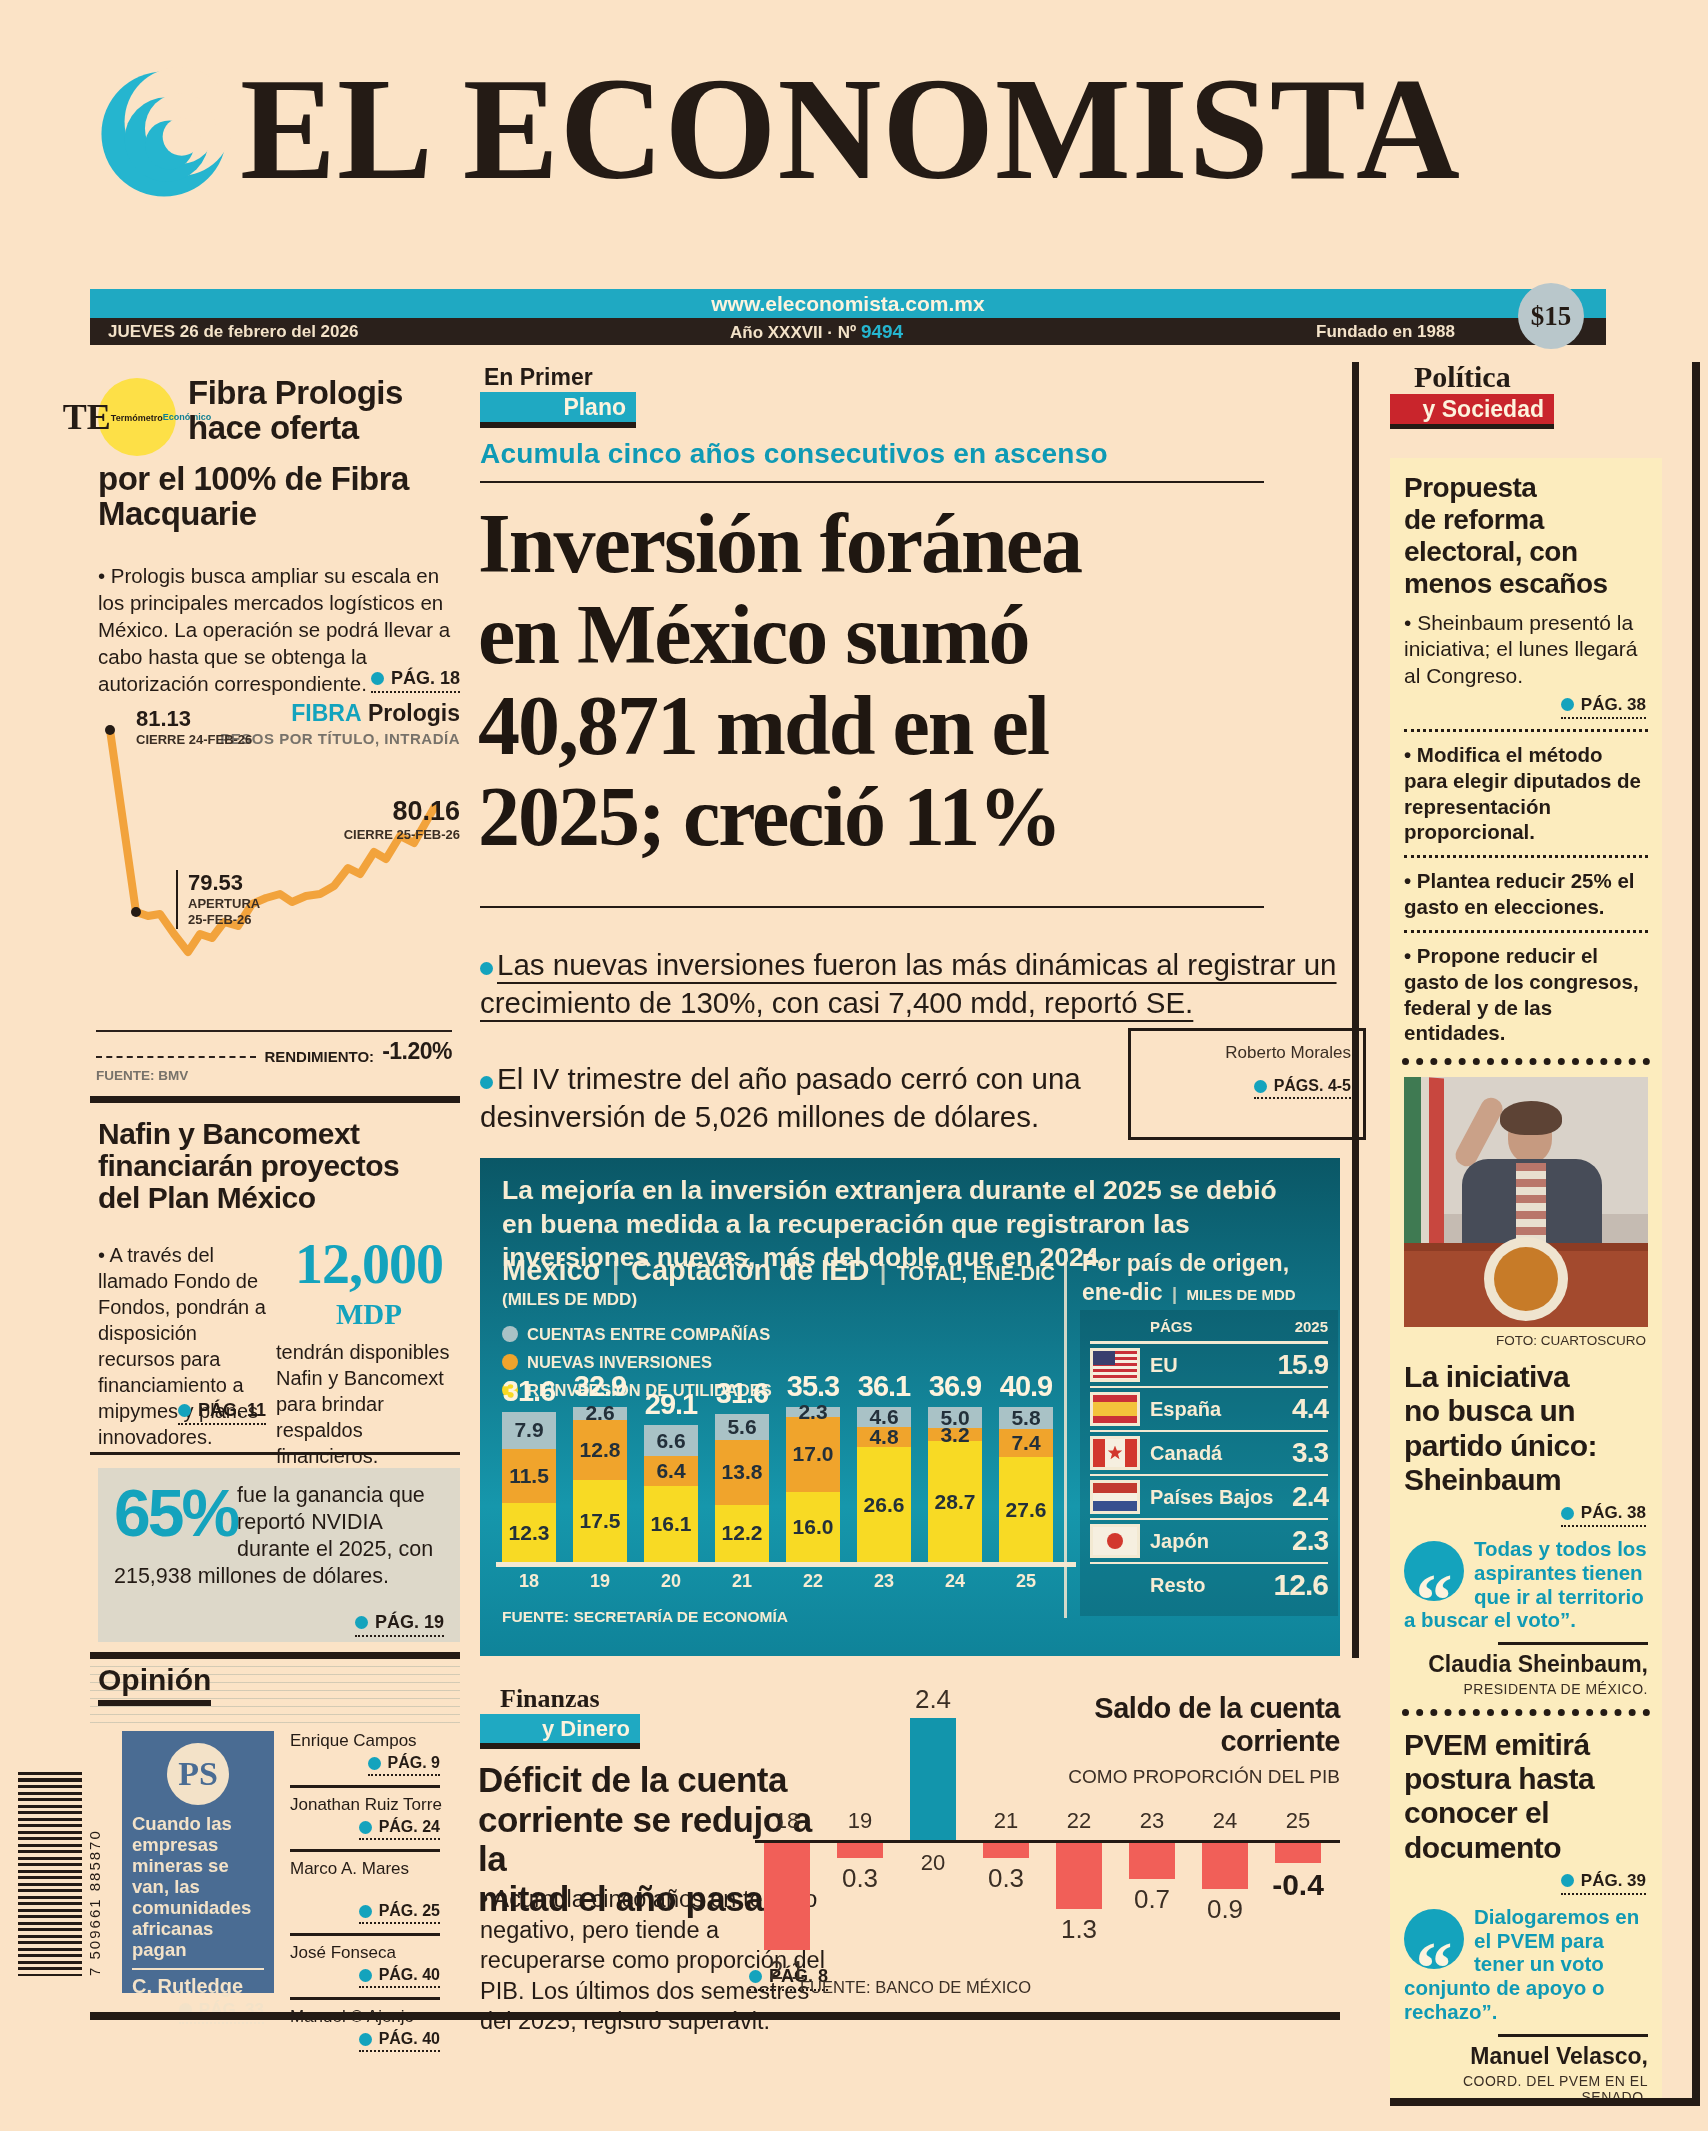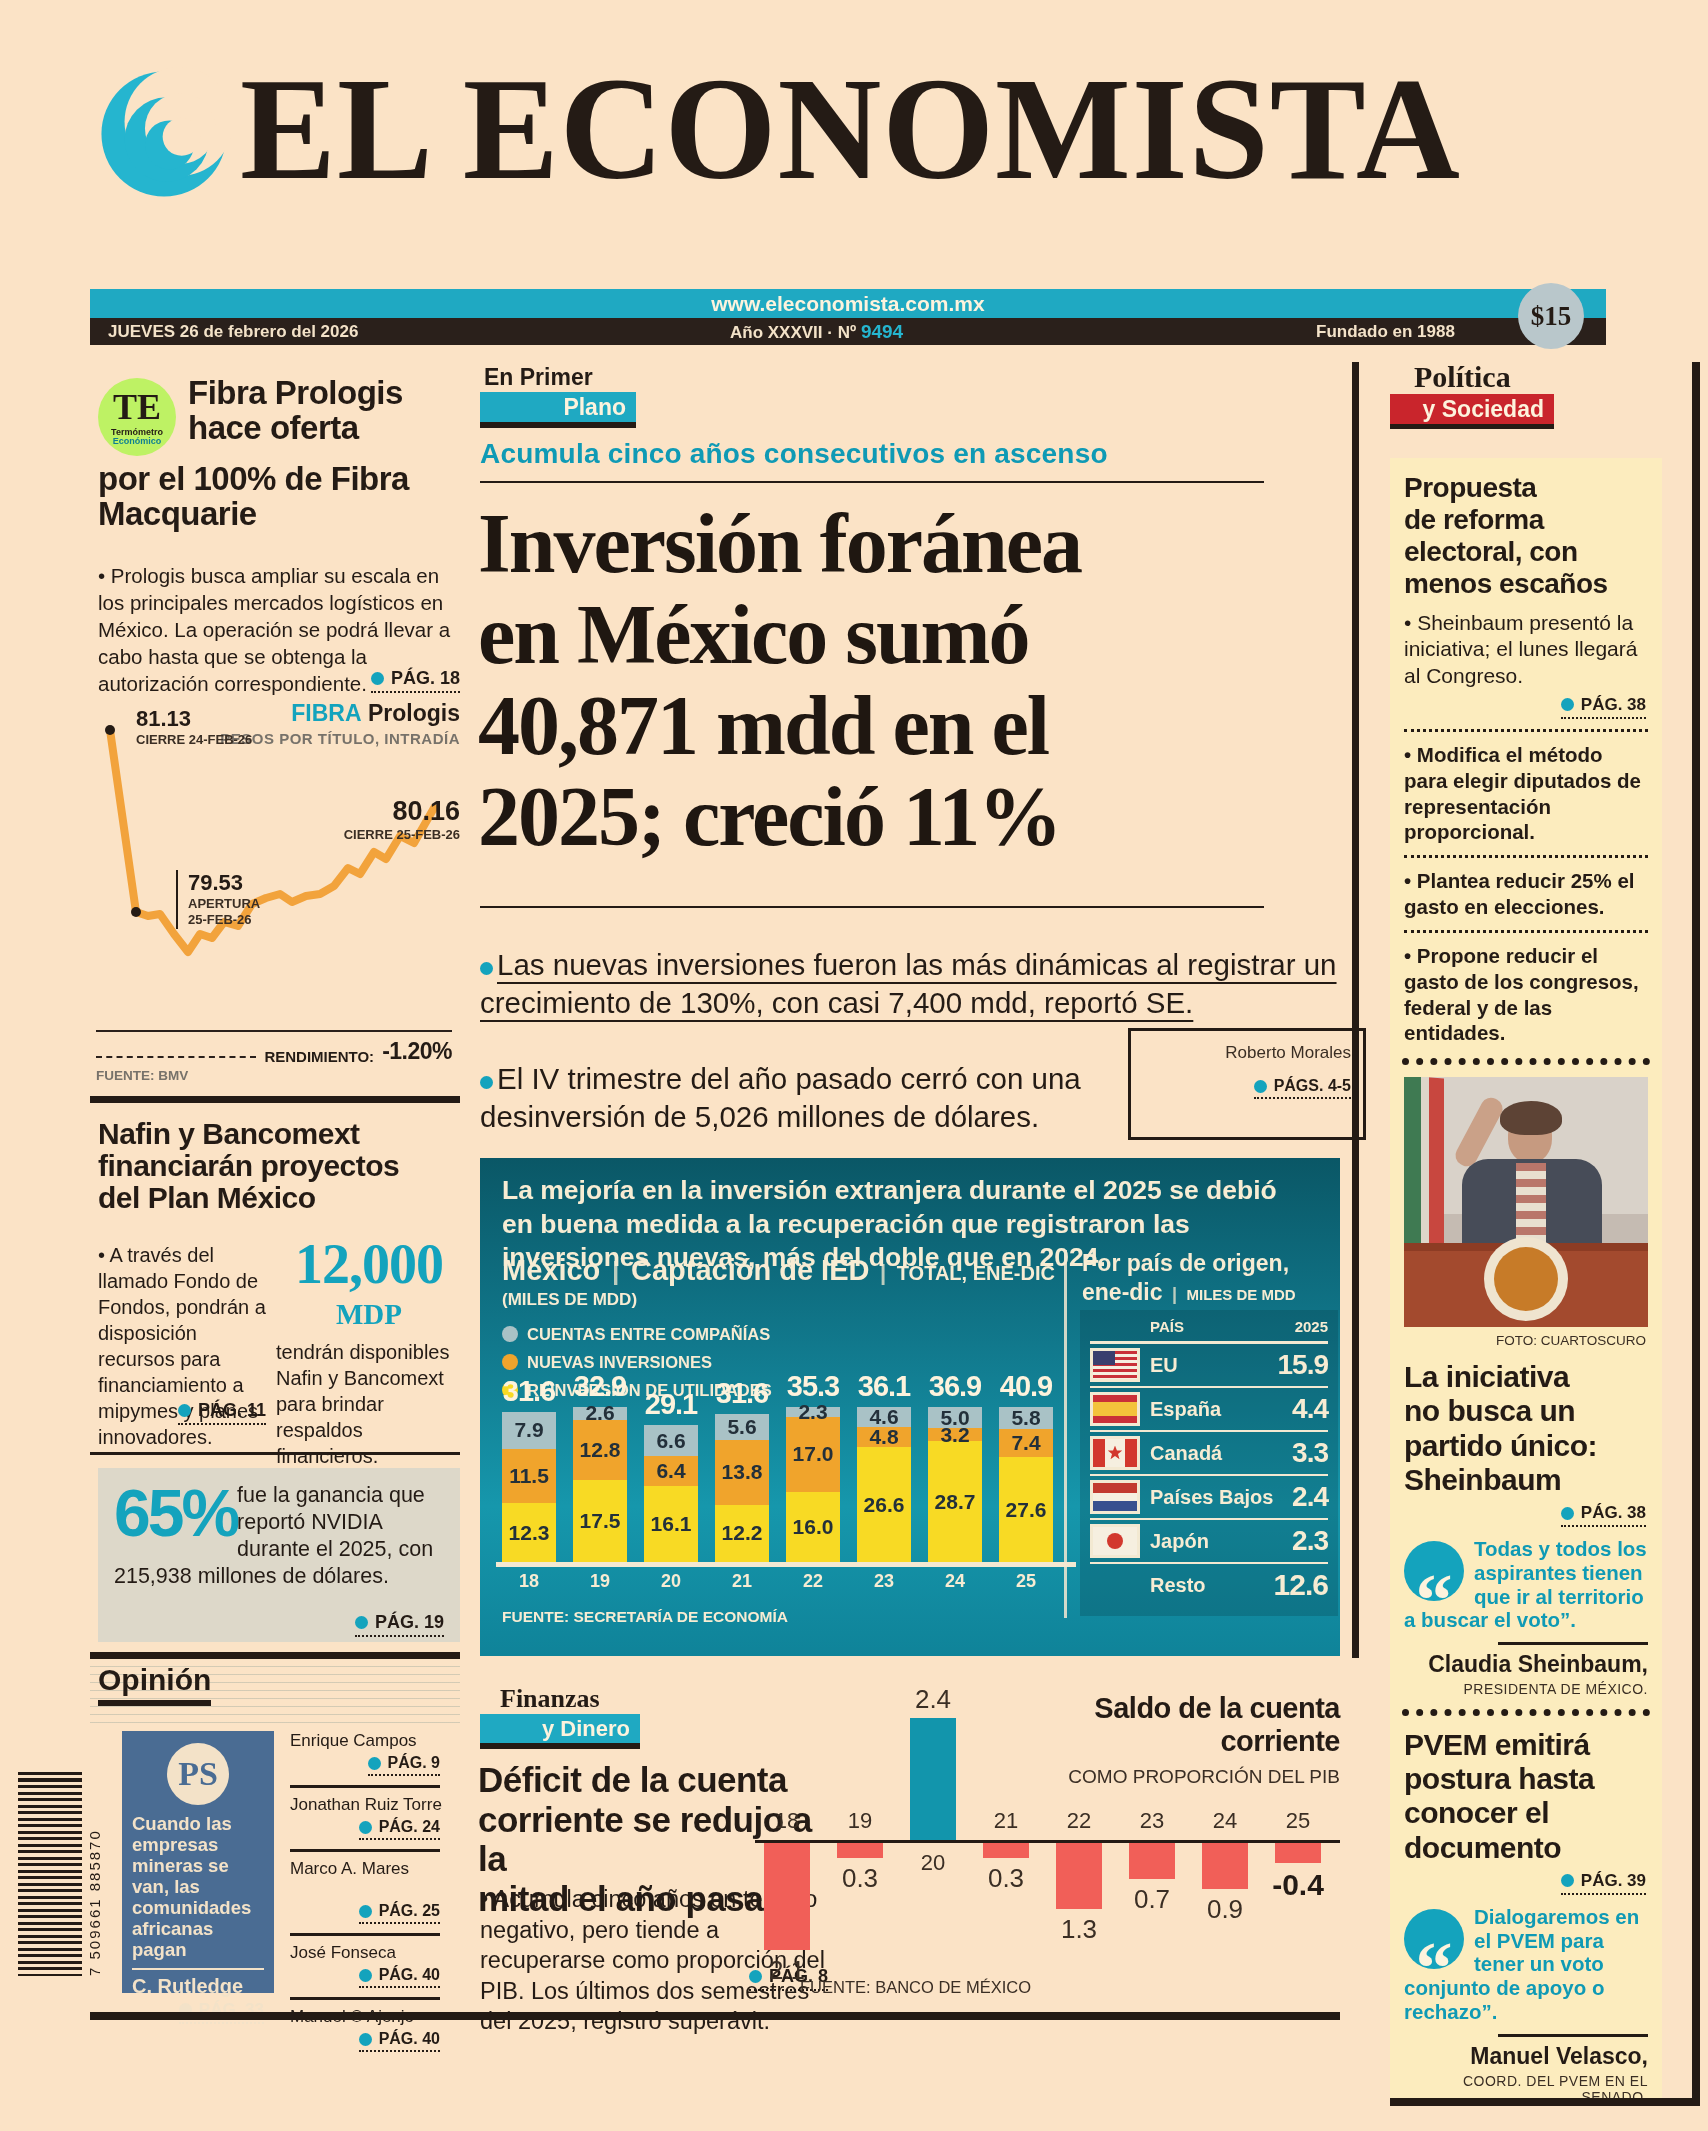--- a/index.html
+++ b/index.html
@@ -21,21 +21,21 @@
                 font-family:"Liberation Serif",serif;font-weight:bold;font-size:27px;color:#241b15;}
 
   
   .pag{display:inline-flex;align-items:baseline;gap:7px;border-bottom:2px dotted #241b15;
        padding-bottom:2px;font-weight:bold;font-size:18px;}
   .pag .pag-dot{width:13px;height:13px;border-radius:50%;background:#14a3bd;align-self:center;}
   .pag.cream{border-color:#f3e2c8;color:#f3e2c8;}
   .pag.cream .pag-dot{background:#f3e2c8;}
 
   
-  .te-badge{border-radius:50%;background:#bef264;display:flex;flex-direction:column;align-items:center;
+  .te-badge{border-radius:50%;background:#fde047;display:flex;flex-direction:row;align-items:center;
             justify-content:center;line-height:1;}
   .te-badge .te{font-family:"Liberation Serif",serif;font-weight:bold;font-size:36px;color:#241b15;}
   .te-badge .tiny1{font-size:9px;font-weight:bold;color:#241b15;margin-top:3px;}
   .te-badge .tiny2{font-size:9px;font-weight:bold;color:#0f7f93;}
   .h-left{font-weight:bold;font-size:33px;line-height:1.06;letter-spacing:-0.5px;}
   .body-text{font-size:20.5px;line-height:1.32;}
   .ann-val{font-weight:bold;font-size:22px;}
   .ann-lbl{font-size:13px;font-weight:bold;color:#3a2e24;line-height:1.25;}
   .yield-row{display:flex;align-items:flex-end;gap:8px;}
   .yield-dash{flex:1;border-bottom:2px dashed #2a201b;margin-bottom:7px;}
@@ -467,21 +467,21 @@
     <div class="abs" style="left:584px;top:92px;width:3px;height:368px;background:rgba(243,233,210,.85);"></div>
 
     <div class="abs" style="left:602px;top:92px;font-weight:bold;">
       <div style="font-size:23px;">Por país de origen,</div>
       <div style="margin-top:2px;"><span style="font-size:23px;">ene-dic</span>
         <span style="font-size:18px;opacity:.75;">&nbsp;|&nbsp;</span>
         <span style="font-size:15px;">MILES DE MDD</span></div>
     </div>
     <div class="abs ctable" style="left:600px;top:152px;width:238px;">
       <div class="ctable-hdr">
-          <span style="margin-left:60px;">PAÍS</span>
+          <span style="margin-left:60px;">PÁGS</span>
           <span>2025</span>
         </div>
       <div class="c-row">
         <span class="flag flag-us"></span>
         <span class="c-name">EU</span>
           <span class="c-val">15.9</span>
       </div>
       <div class="c-row">
         <span class="flag flag-es"></span>
         <span class="c-name">España</span>

